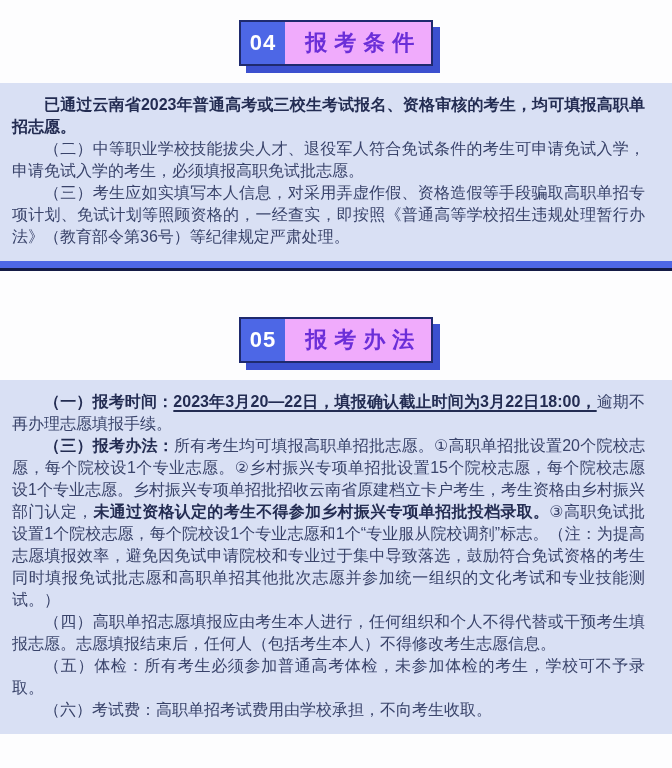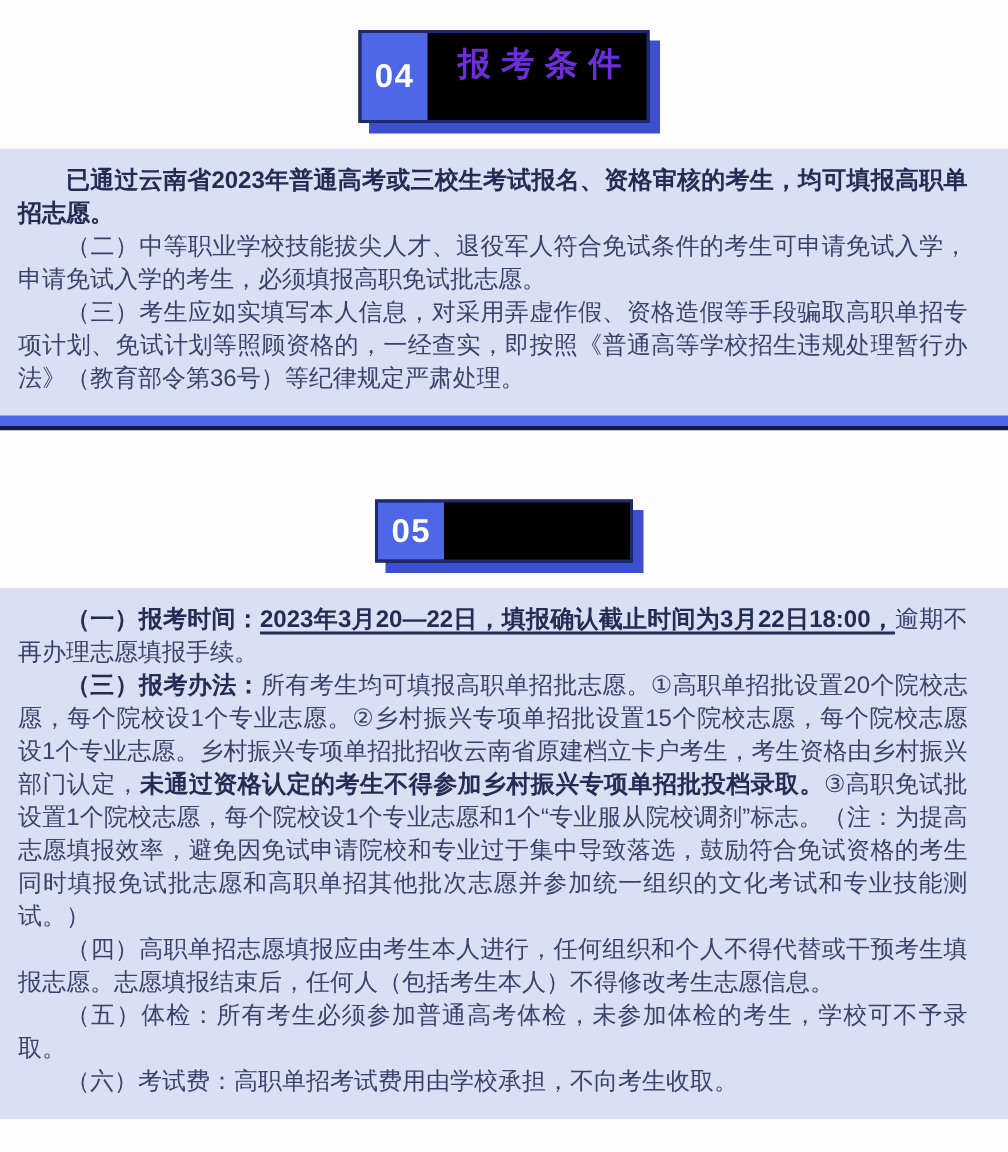--- a/index.html
+++ b/index.html
@@ -26,21 +26,21 @@
   .badge-row {
     display: flex;
     justify-content: center;
     background: var(--page-bg);
   }
   .badge-row.first { padding: 20px 0 17px 0; }
   .badge-row.second { padding: 46px 0 17px 0; }
   .badge {
     display: flex;
     align-items: stretch;
-    background: #000000;
+    background: #f0abfc;
     border: 2px solid var(--border-navy);
     box-shadow: 7px 7px 0 0 var(--shadow-blue);
     min-width: 172px;
   }
   .badge-num {
     background: var(--accent-blue);
     color: #ffffff;
     font-weight: bold;
     font-size: 22px;
     display: flex;
@@ -49,21 +49,21 @@
     padding: 6px 9px;
     letter-spacing: 1px;
   }
   .badge-title {
     color: var(--title-purple);
     font-weight: bold;
     font-size: 22px;
     letter-spacing: 7px;
     display: flex;
     align-items: center;
-    padding: 6px 10px 22px 20px;
+    padding: 6px 10px 6px 20px;
     white-space: nowrap;
   }
 
   
   .section { background: var(--section-bg); }
   .section-body { padding: 11px 27px 13px 12px; }
   .para {
     margin: 0;
     font-size: 16px;
     line-height: 22px;
@@ -101,20 +101,21 @@
       </div>
     <div class="section-underline">
       <div class="bar-blue"></div>
       <div class="bar-navy"></div>
     </div>
   </div>
 
   <div class="badge-row second">
     <div class="badge">
       <span class="badge-num">05</span>
+      <span class="badge-title">报考办法</span>
     </div>
   </div>
 
   <div class="section">
     <div class="section-body">
         <p class="para"><span class="b">（一）报考时间：</span><span class="b u">2023年3月20—22日，填报确认截止时间为3月22日18:00，</span><span>逾期不再办理志愿填报手续。</span></p>
         <p class="para"><span class="b">（三）报考办法：</span><span>所有考生均可填报高职单招批志愿。①高职单招批设置20个院校志愿，每个院校设1个专业志愿。②乡村振兴专项单招批设置15个院校志愿，每个院校志愿设1个专业志愿。乡村振兴专项单招批招收云南省原建档立卡户考生，考生资格由乡村振兴部门认定，</span><span class="b">未通过资格认定的考生不得参加乡村振兴专项单招批投档录取。</span><span>③高职免试批设置1个院校志愿，每个院校设1个专业志愿和1个“专业服从院校调剂”标志。（注：为提高志愿填报效率，避免因免试申请院校和专业过于集中导致落选，鼓励符合免试资格的考生同时填报免试批志愿和高职单招其他批次志愿并参加统一组织的文化考试和专业技能测试。）</span></p>
         <p class="para"><span>（四）高职单招志愿填报应由考生本人进行，任何组织和个人不得代替或干预考生填报志愿。志愿填报结束后，任何人（包括考生本人）不得修改考生志愿信息。</span></p>
         <p class="para"><span>（五）体检：所有考生必须参加普通高考体检，未参加体检的考生，学校可不予录取。</span></p>
         <p class="para"><span>（六）考试费：高职单招考试费用由学校承担，不向考生收取。</span></p>

